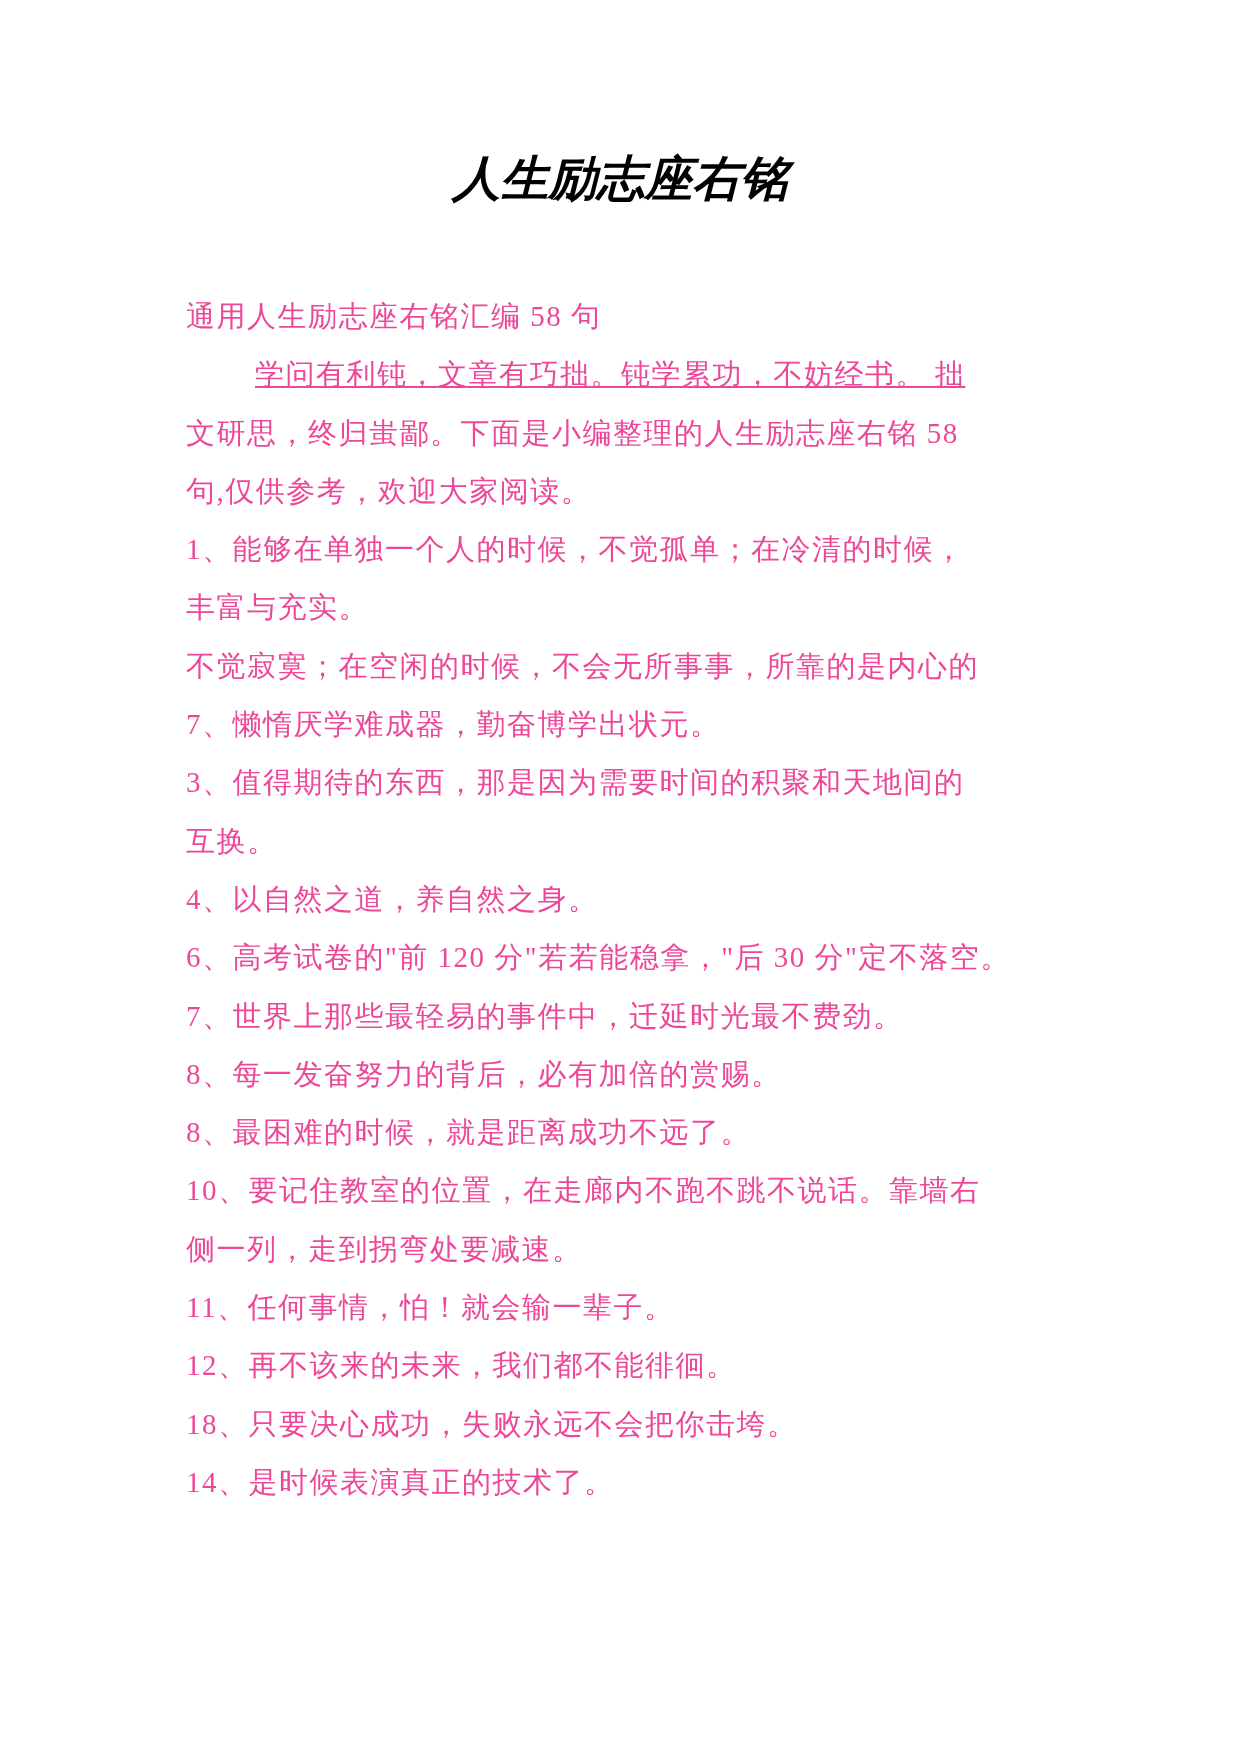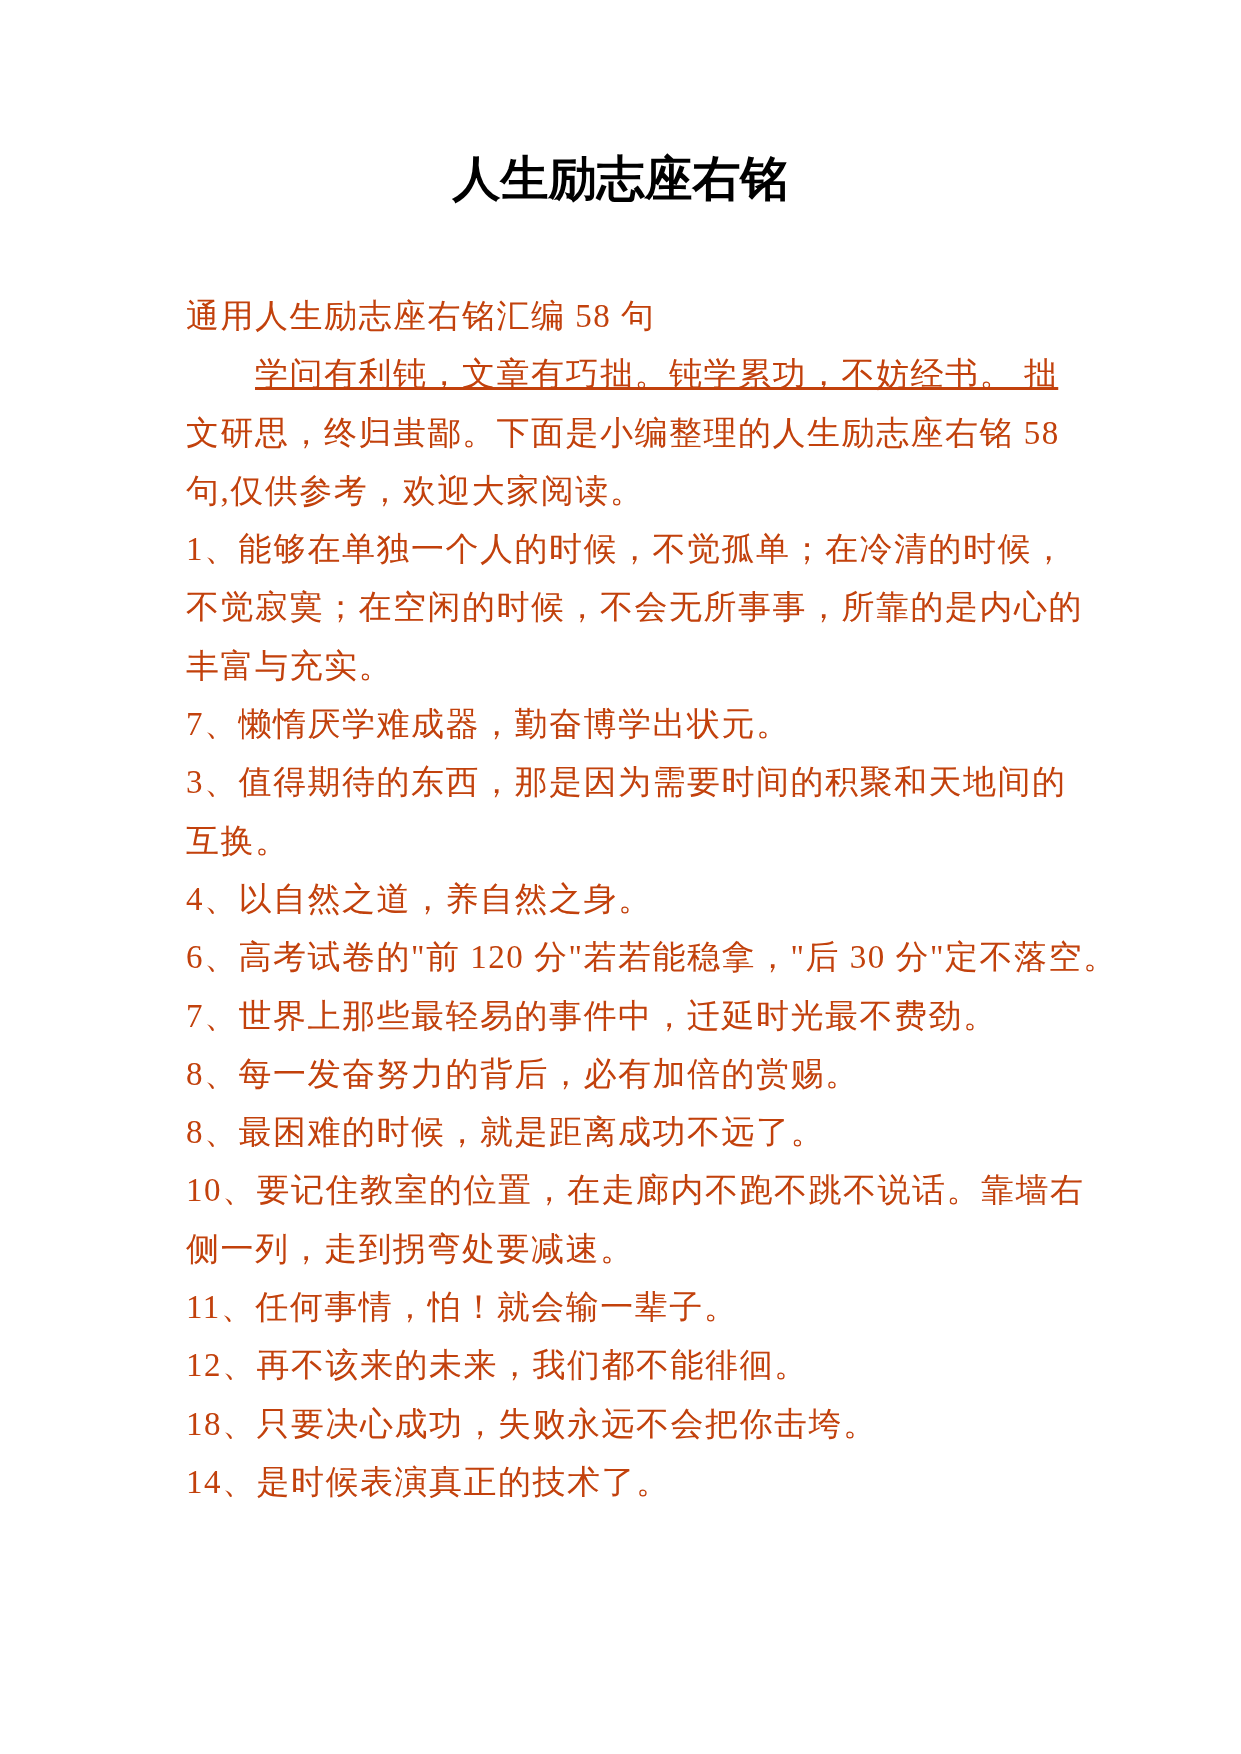--- a/index.html
+++ b/index.html
@@ -18,27 +18,28 @@
     padding-top: 150px;
   }
   .doc-title {
     margin: 0 0 79px 0;
     text-align: center;
     font-size: 48px;
     font-weight: bold;
     line-height: 58px;
     color: #000000;
     letter-spacing: 0px;
+    font-style: italic;
   }
   .doc-body {
     padding: 0 186px;
-    font-size: 33px;
+    font-size: 29px;
     line-height: 58.3px;
     letter-spacing: 1.5px;
-    color: #c2410c;
+    color: #ec4899;
   }
   .para {
     margin: 0;
   }
   .doc-line {
     white-space: pre;   
   }
   .para.indent .doc-line:first-child {
     text-indent: 69px;  
     text-decoration: underline;
@@ -53,22 +54,22 @@
       <div class="para">
         <div class="doc-line">通用人生励志座右铭汇编 58 句</div>
       </div>
       <div class="para indent">
         <div class="doc-line">学问有利钝，文章有巧拙。钝学累功，不妨经书。 拙</div>
         <div class="doc-line">文研思，终归蚩鄙。下面是小编整理的人生励志座右铭 58</div>
         <div class="doc-line">句,仅供参考，欢迎大家阅读。</div>
       </div>
       <div class="para">
         <div class="doc-line">1、能够在单独一个人的时候，不觉孤单；在冷清的时候，</div>
+        <div class="doc-line">丰富与充实。</div>
         <div class="doc-line">不觉寂寞；在空闲的时候，不会无所事事，所靠的是内心的</div>
-        <div class="doc-line">丰富与充实。</div>
       </div>
       <div class="para">
         <div class="doc-line">7、懒惰厌学难成器，勤奋博学出状元。</div>
       </div>
       <div class="para">
         <div class="doc-line">3、值得期待的东西，那是因为需要时间的积聚和天地间的</div>
         <div class="doc-line">互换。</div>
       </div>
       <div class="para">
         <div class="doc-line">4、以自然之道，养自然之身。</div>

